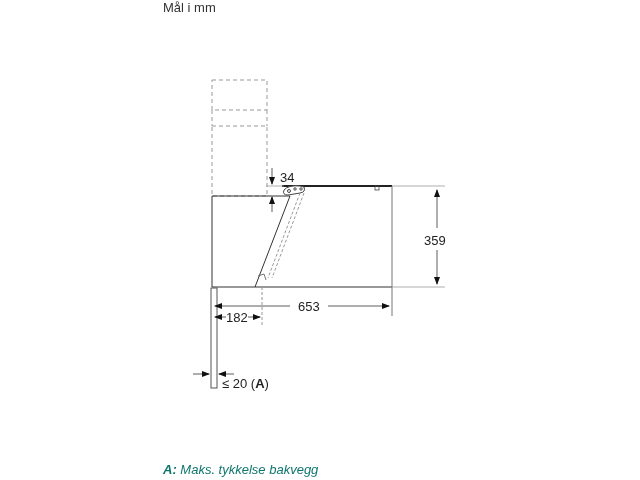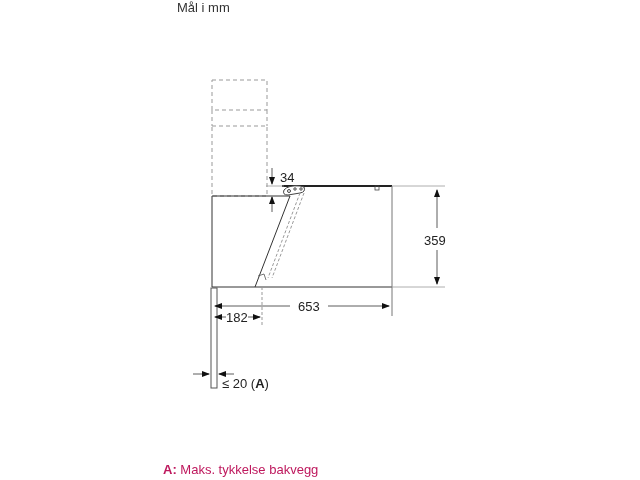--- a/index.html
+++ b/index.html
@@ -1,18 +1,18 @@
 <!DOCTYPE html>
 <html><head>
   <meta charset="utf-8">
   <style>
     html, body { margin: 0; padding: 0; background: #ffffff; }
     body { width: 640px; height: 480px; position: relative; overflow: hidden; font-family: "Liberation Sans", sans-serif; color: #222; }
-    .title { position: absolute; left: 163px; top: 0px; font-size: 13px; color: #333; margin-left: 14px; }
-    .footnote { position: absolute; left: 163px; top: 462px; font-size: 13px; color: #be185d; }
+    .title { position: absolute; left: 163px; top: 0px; font-size: 13px; color: #333; }
+    .footnote { position: absolute; left: 163px; top: 462px; font-size: 13px; color: #0f766e; font-style: italic; }
     .footnote b { font-weight: bold; }
     svg { position: absolute; left: 0; top: 0; }
     .dim { font-family: "Liberation Sans", sans-serif; font-size: 13px; fill: #222; }
   </style>
 </head>
 <body>
 
 <div class="title">Mål i mm</div>
 
 <svg width="640" height="480" viewBox="0 0 640 480">

